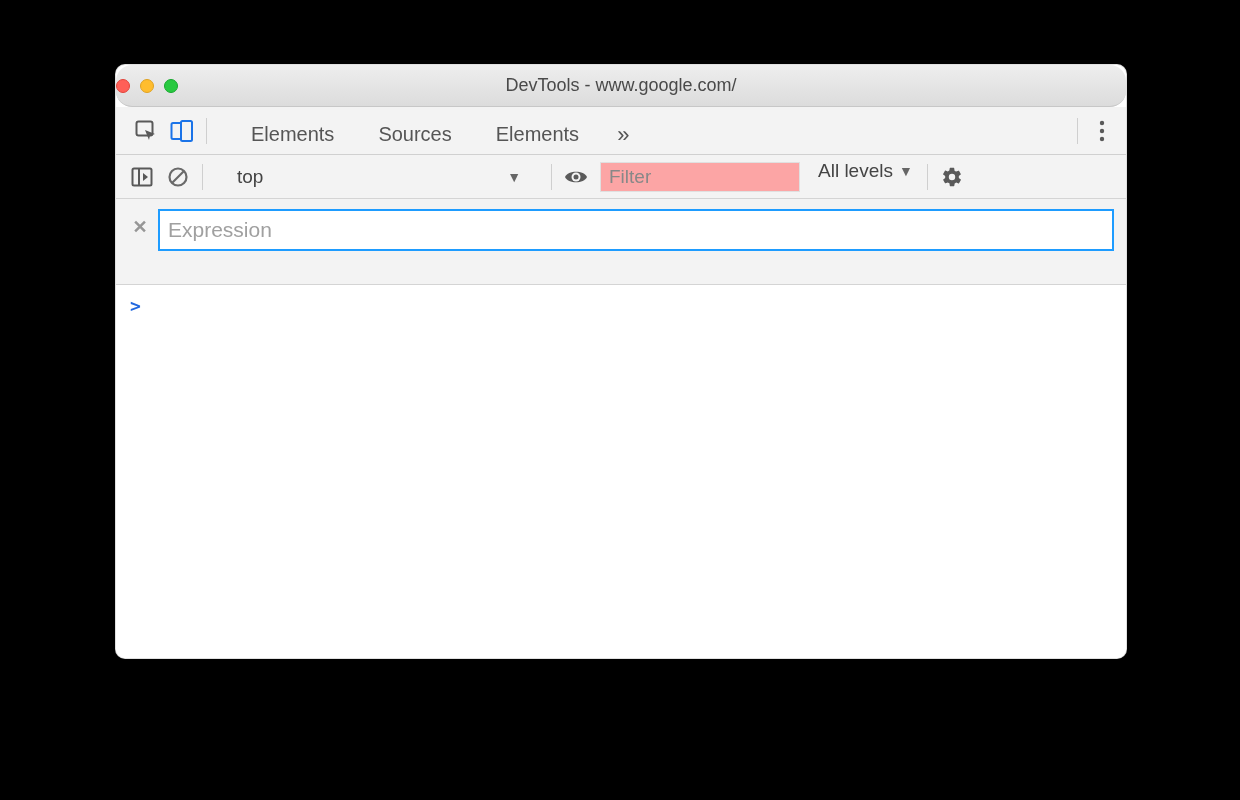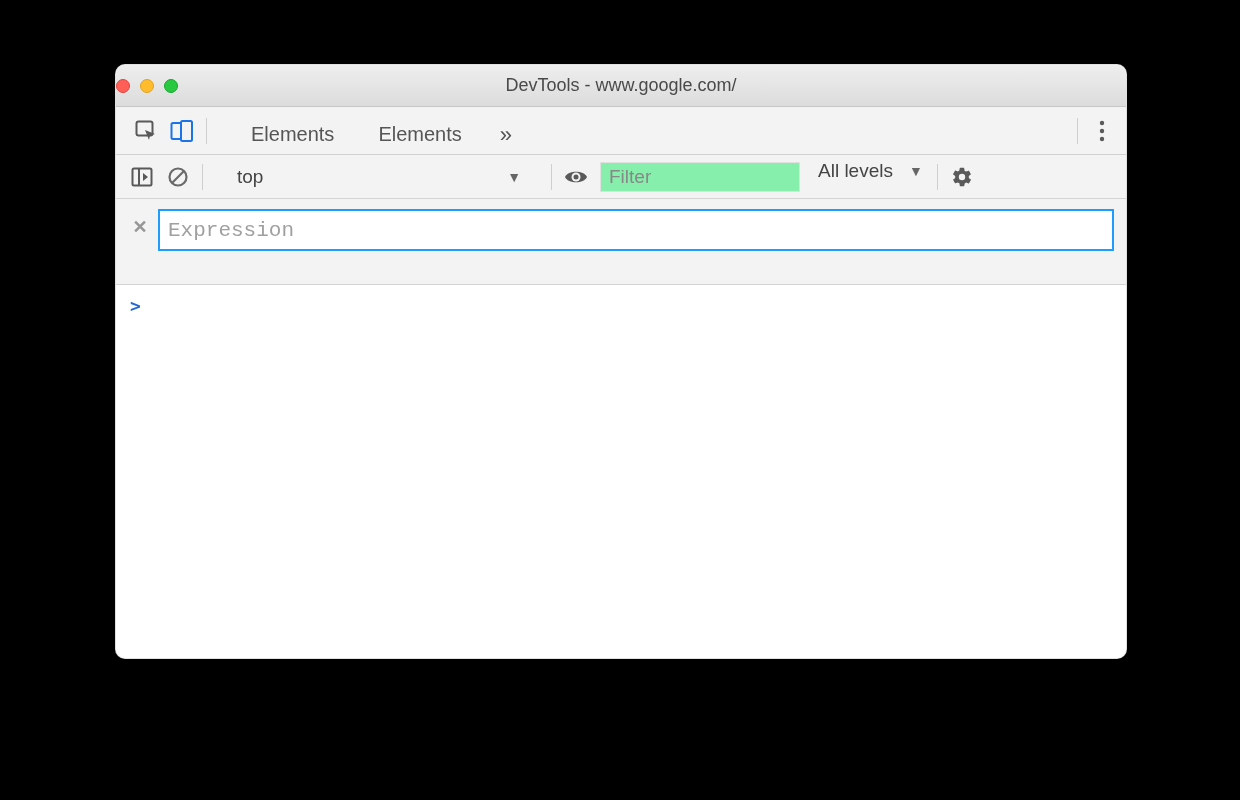--- a/index.html
+++ b/index.html
@@ -22,20 +22,21 @@
   }
   
   .titlebar {
     height: 42px;
     background: linear-gradient(#eeeeee, #dcdcdc);
     border-bottom: 1px solid #c7c7c7;
     display: flex;
     align-items: center;
     padding: 0 0;
     position: relative;
+    border-radius: 16px;
   }
   .traffic { display: flex; gap: 10px; align-items: center; }
   .tl { width: 14px; height: 14px; border-radius: 50%; }
   .tl.red { background:#ff5f57; border:1px solid #e1443b; }
   .tl.yel { background:#ffbd2e; border:1px solid #dfa223; }
   .tl.grn { background:#28c940; border:1px solid #17a82e; }
   .title {
     position:absolute; left:0; right:0; text-align:center;
     font-size:18px; color:#4a4a4a; font-weight:400;
     pointer-events:none;
@@ -79,28 +80,28 @@
     flex: 0 0 auto;
     display:flex; align-items:center; justify-content:space-between;
     width: 300px; height:30px;
     padding: 0 6px 0 10px;
     color:#444; font-size:19px;
     margin: 0 18px;
   }
   .ctx-select .tri { color:#666; font-size:14px; }
   .filter-input {
     width: 200px; height:30px;
-    background:#86efac; border:1px solid #e0e0e0;
+    background:#fca5a5; border:1px solid #e0e0e0;
     font-size:19px; color:#333;
     padding: 0 8px;
     margin: 0 6px;
   }
   .filter-input::placeholder { color:#888; }
   .levels {
-    display:flex; align-items:center; gap:16px;
+    display:flex; align-items:center; gap:6px;
     font-size:19px; color:#444; margin: 0 8px 12px 12px;
   }
   
   .exprbar {
     height: 86px;
     background:#f3f3f3;
     border-bottom:1px solid #d4d4d4;
     display:flex; align-items:flex-start;
     padding: 10px 12px;
     gap: 6px;
@@ -108,21 +109,21 @@
   .close-x {
     width:24px; height:28px;
     display:flex; align-items:center; justify-content:center;
     color:#969696; font-size:18px; font-weight:bold;
     margin-top:4px;
   }
   .expr-input {
     flex:1; height:42px;
     background:#fff;
     border:2px solid #1e9cff;
-    font-family: Liberation Mono, monospace;
+    font-family: Liberation Sans, sans-serif;
     font-size:21px; color:#333;
     padding: 0 8px;
   }
   .expr-input::placeholder { color:#a0a0a0; }
   
   .console-body {
     background:#fff;
     height: calc(100% - 42px - 48px - 44px - 86px);
     padding: 10px 14px;
   }
@@ -156,20 +157,21 @@
     <div class="icon-btn" style="color:#1a73e8;">
       <svg width="24" height="22" viewBox="0 0 24 22">
         <rect x="1.5" y="3" width="14" height="16" rx="1.5" fill="none" stroke="#1a73e8" stroke-width="2"></rect>
         <rect x="11" y="1" width="11" height="20" rx="1.5" fill="#f3f3f3" stroke="#1a73e8" stroke-width="2"></rect>
       </svg>
     </div>
     <div class="sep"></div>
 
     <div class="tabs">
       <div class="tab">Elements</div>
+      <div class="tab">Sources</div>
       <div class="tab">Elements</div>
       <div class="tab" style="padding:0 16px;">
         <span style="font-size:22px;color:#555;">»</span>
       </div>
     </div>
 
     <div class="right-icons">
       <div class="sep"></div>
       <div class="icon-btn">
         <svg width="6" height="22" viewBox="0 0 6 22">

